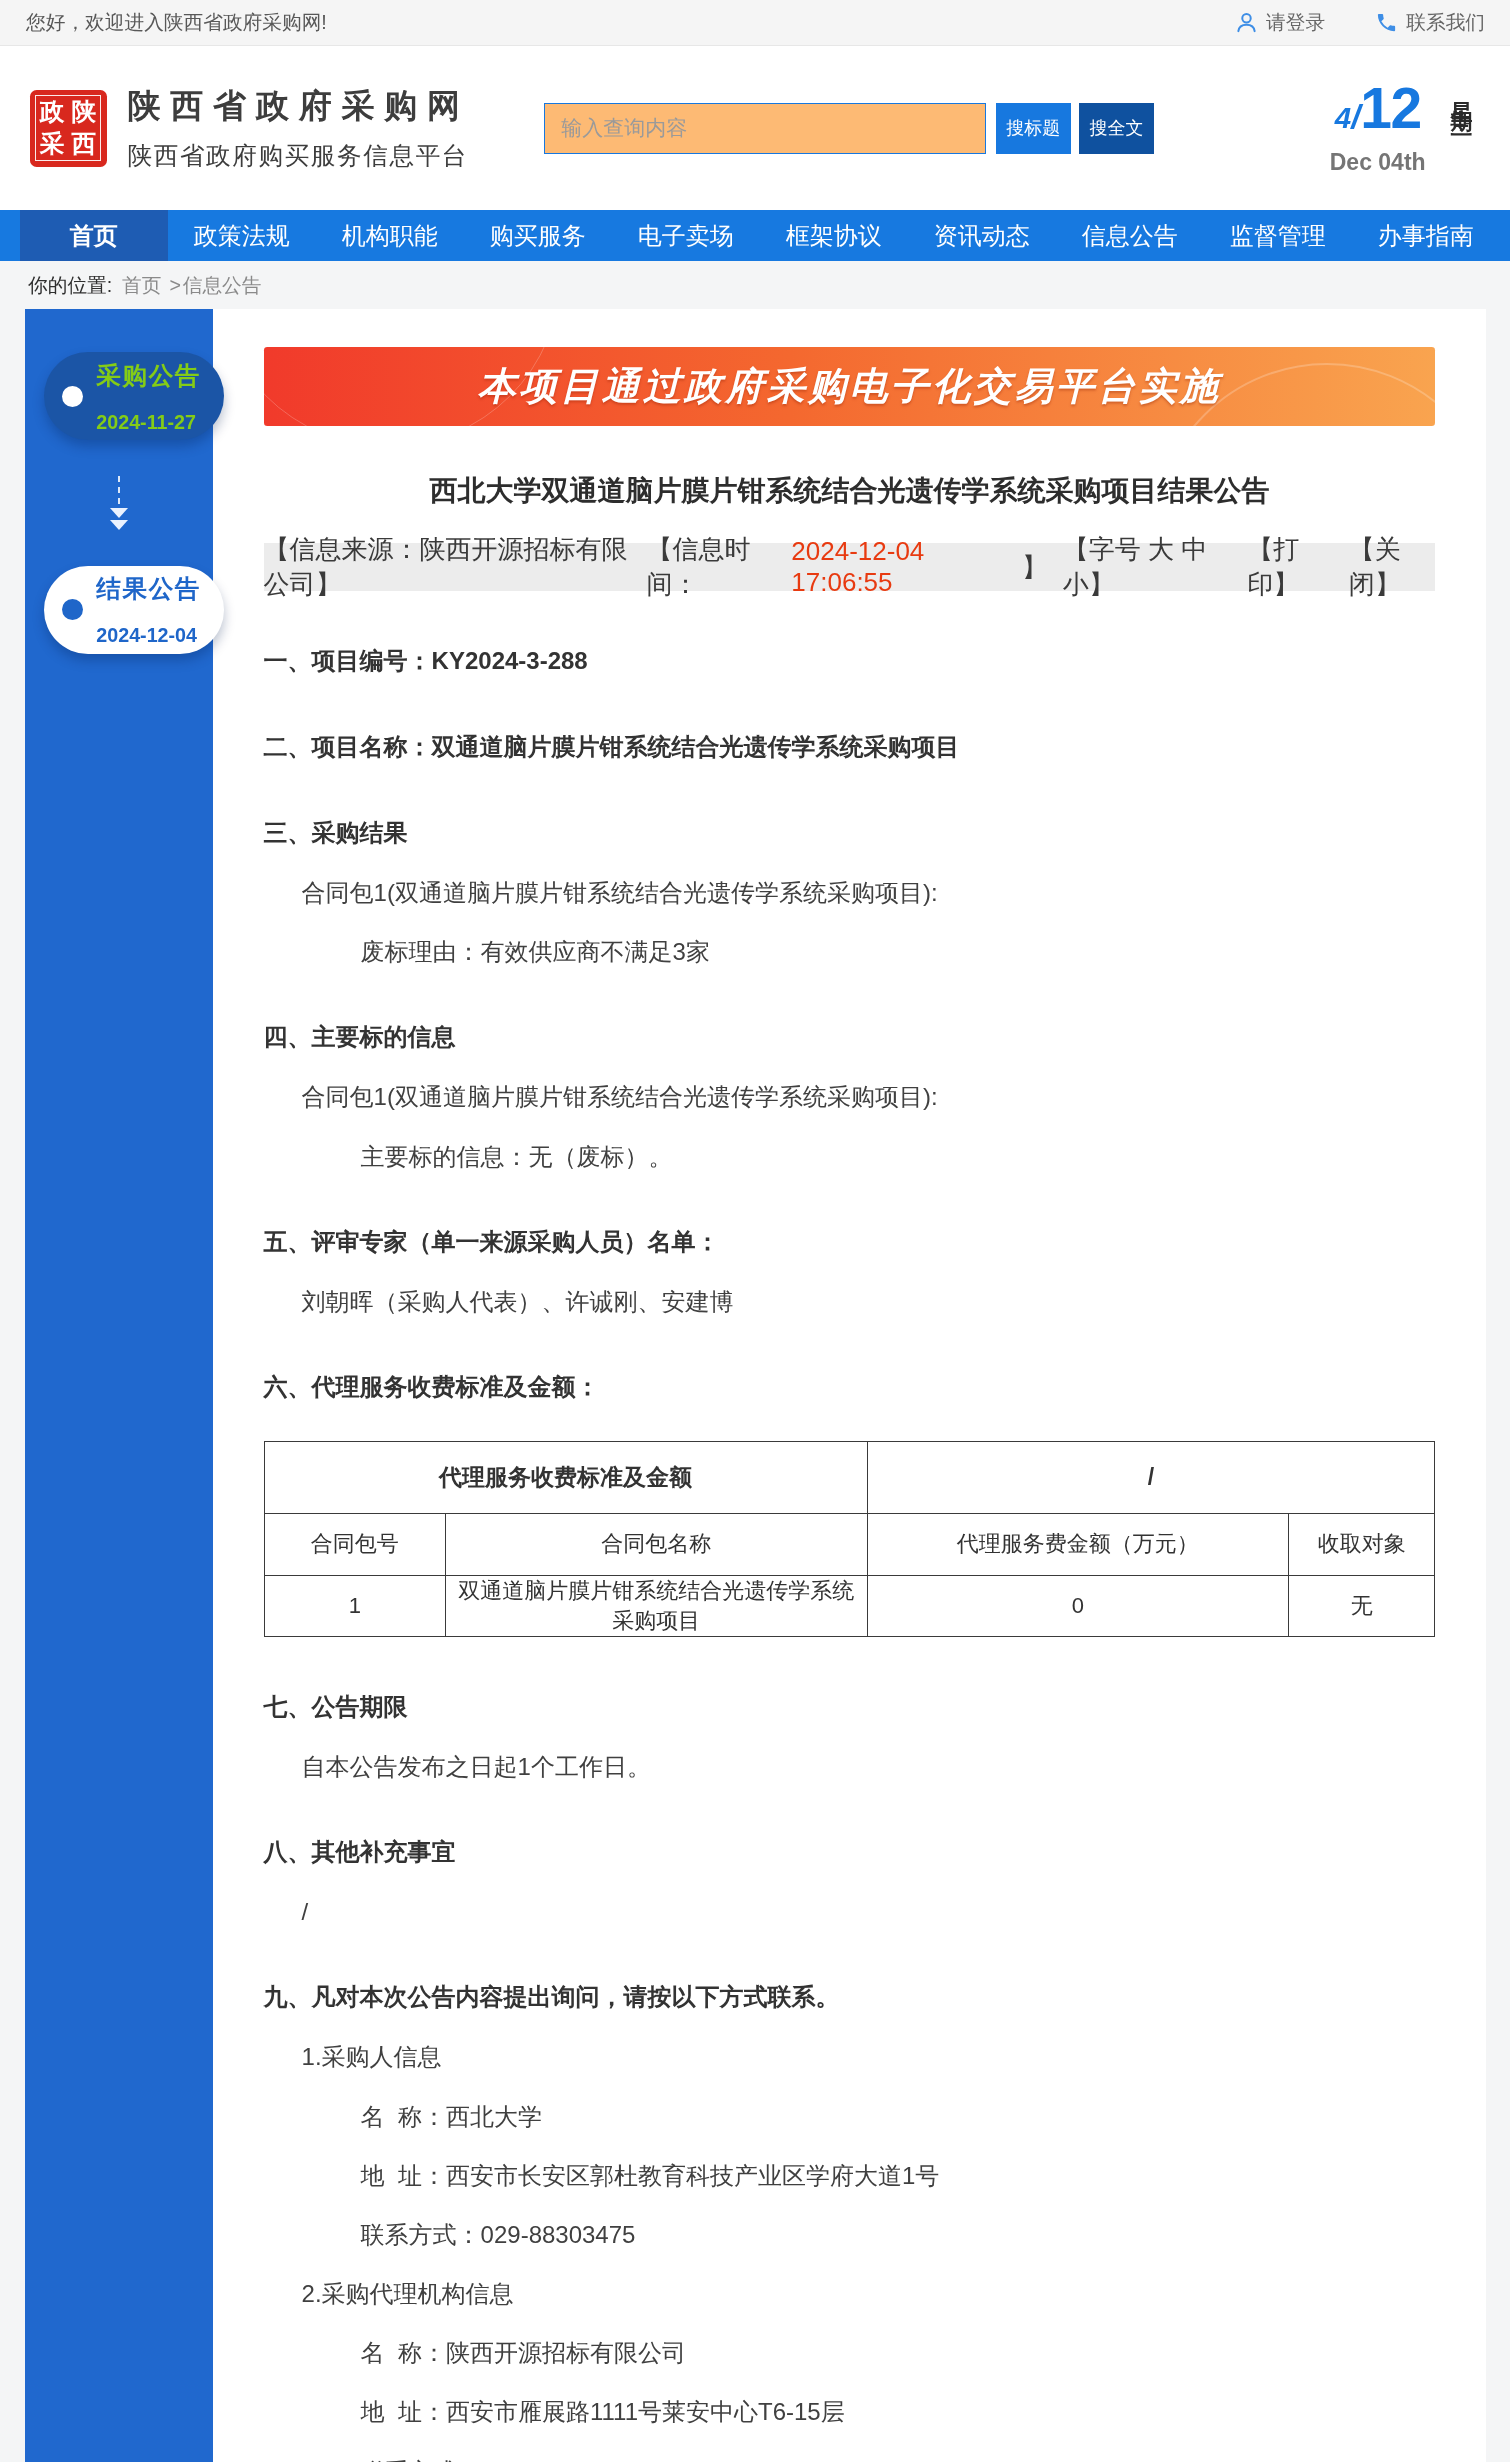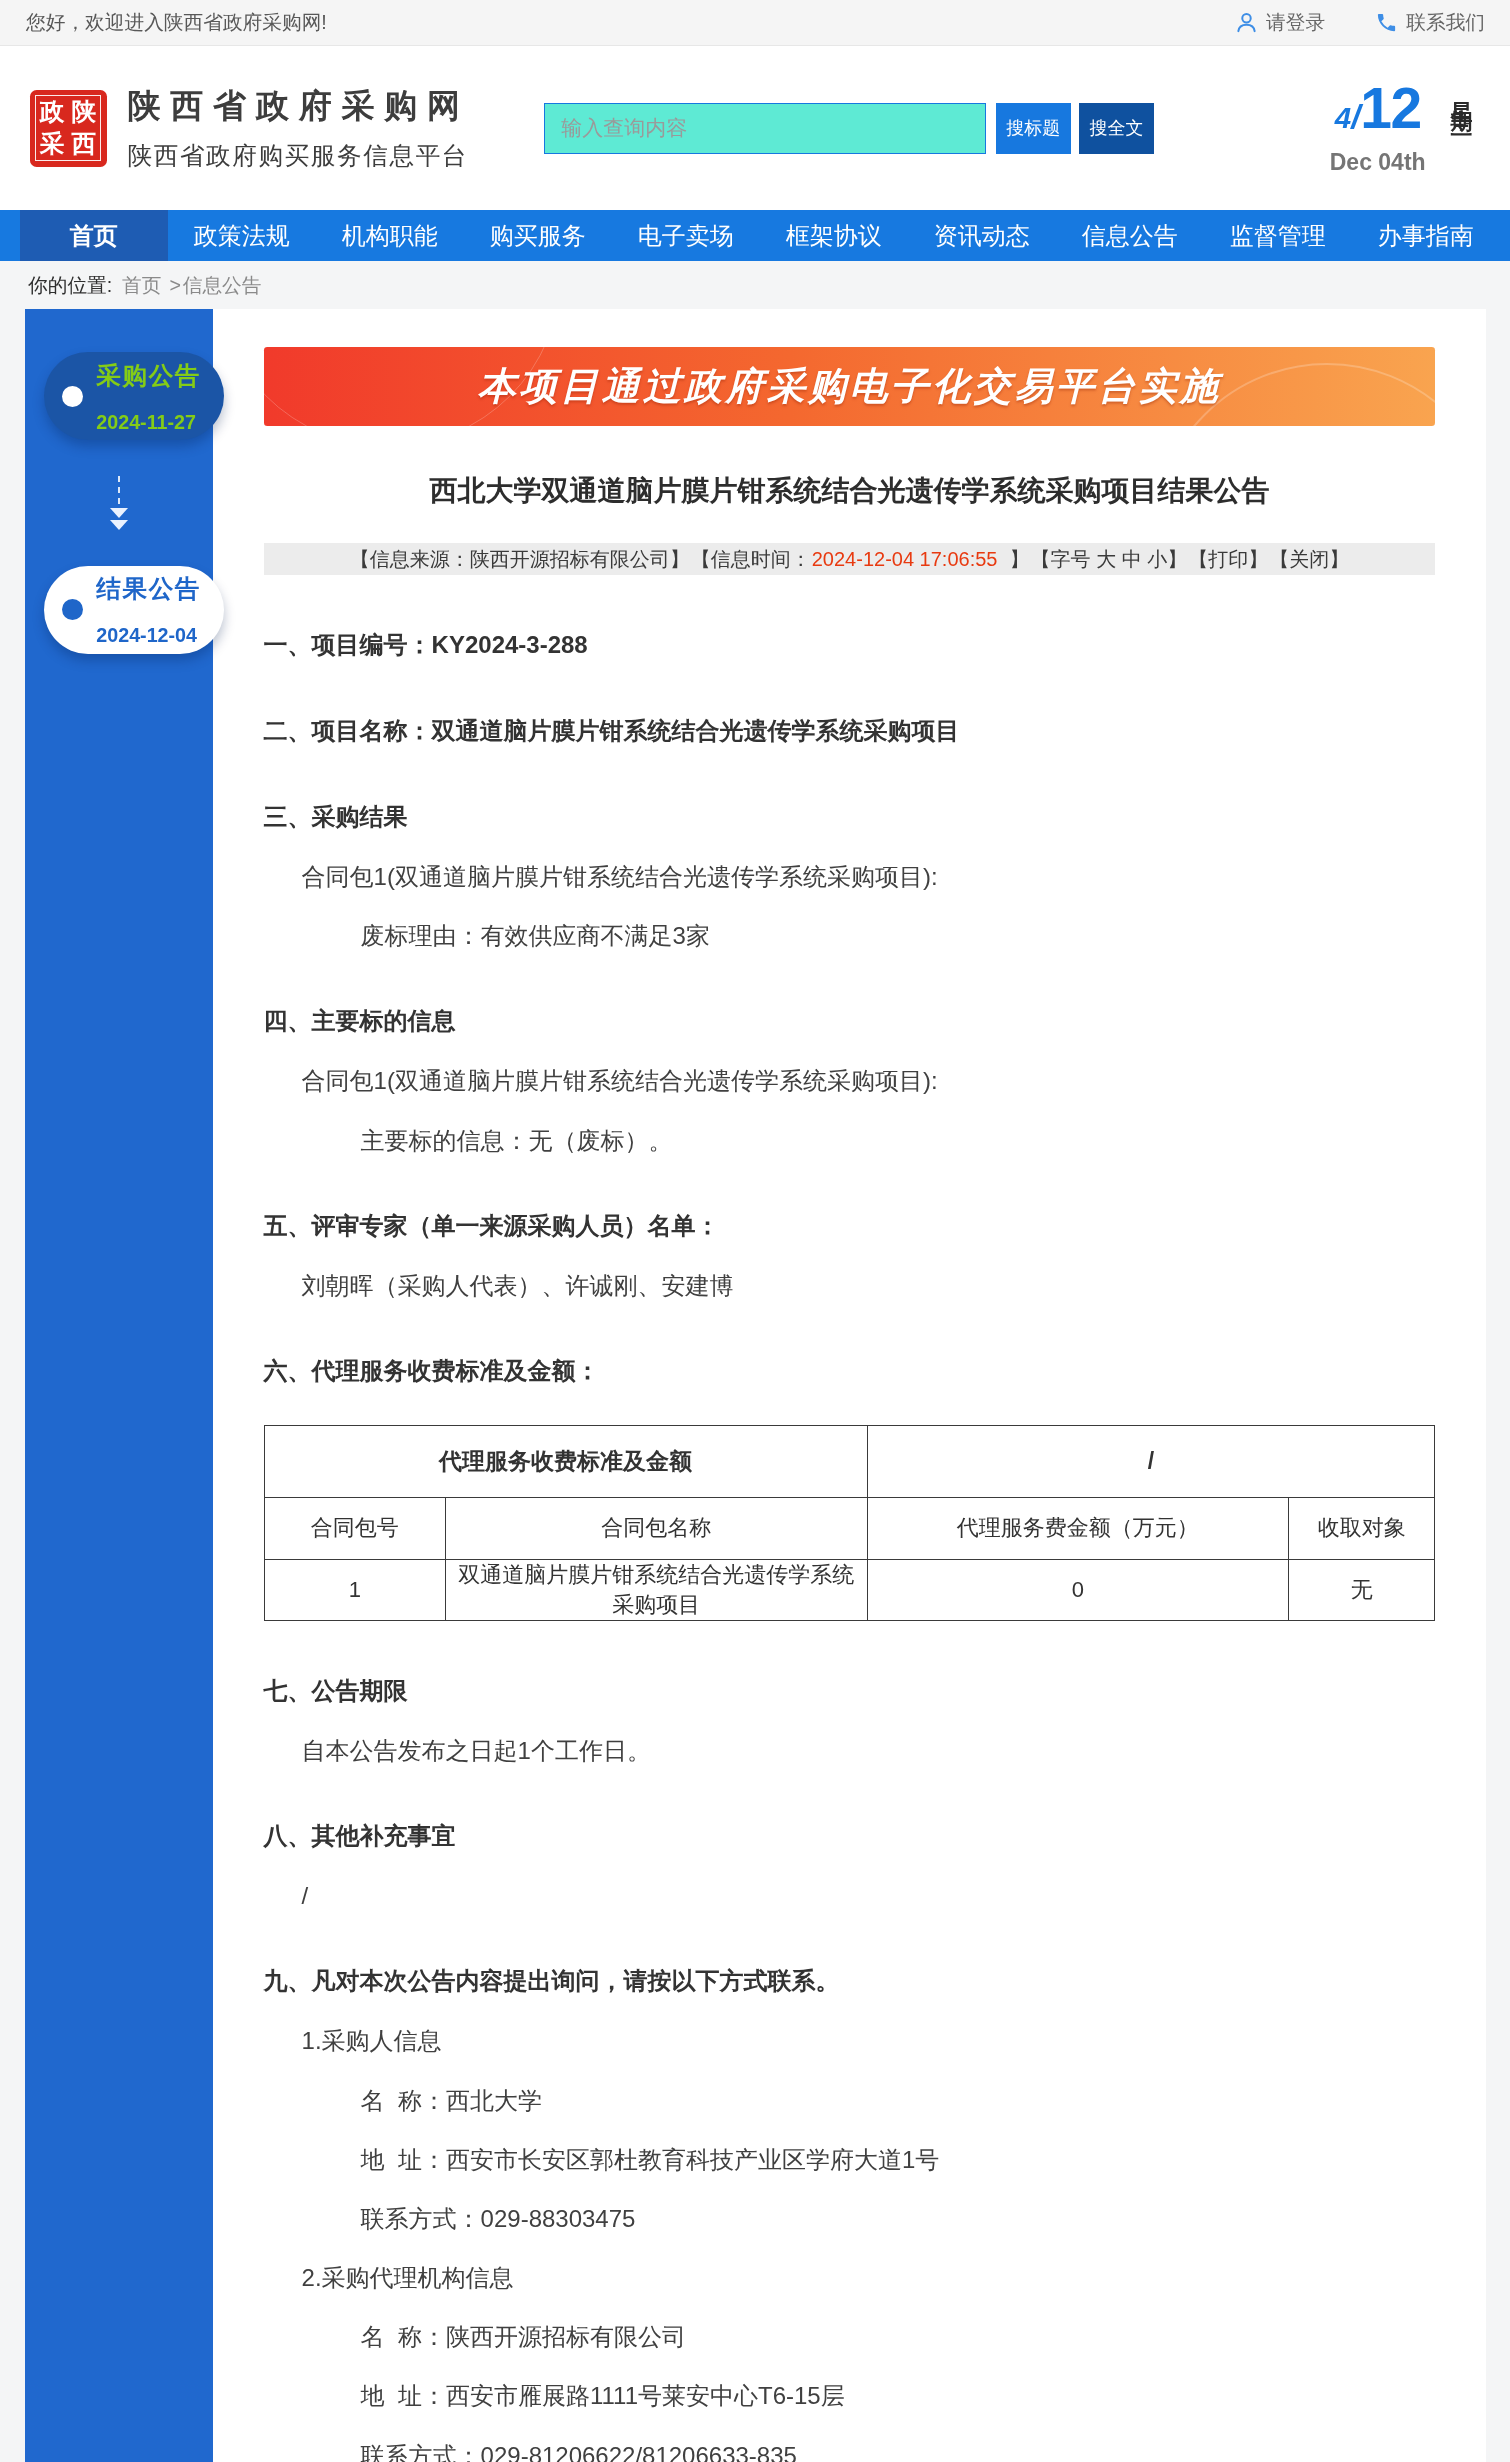--- a/index.html
+++ b/index.html
@@ -18,21 +18,21 @@
   .logo { width:77px; height:77px; background:#d8281e; border-radius:6.6px; padding:5.7px; flex:0 0 auto; }
   .logo-grid { width:100%; height:100%; border:1.6px solid rgba(255,255,255,.9); display:grid;
                grid-template-columns:1fr 1fr; }
   .logo-grid span { color:#fff; font-weight:bold; font-size:24.6px; display:flex; align-items:center;
                     justify-content:center; line-height:1; }
   .site-titles { margin-left:21px; }
   .site-title { font-size:33px; font-weight:bold; color:#3d3d3d; letter-spacing:9.8px; }
   .site-subtitle { font-size:24.6px; color:#3d3d3d; margin-top:9.8px; letter-spacing:1.6px; }
   .search { margin-left:74px; display:flex; align-items:center; }
   .search input { width:442px; height:51px; border:1.6px solid #1778df; font-size:21px; padding:0 16.4px;
-                  color:#333; outline:none; background:#5eead4; }
+                  color:#333; outline:none; background:#fdba74; }
   .search input::placeholder { color:#9a9a9a; }
   .btn-search { height:51px; width:75px; border:none; color:#fff; font-size:18px; cursor:pointer; }
   .btn-title { background:#1778df; margin-left:9.8px; }
   .btn-full  { background:#0f519f; margin-left:8.2px; }
   .datebox { margin-left:auto; display:flex; align-items:flex-start; padding-right:4.9px; }
   .date-main { text-align:center; }
   .date-line { color:#1778df; font-weight:bold; line-height:1; white-space:nowrap; }
   .date-month { font-size:29.5px; font-style:italic; }
   .date-slash { font-size:33px; font-style:italic; }
   .date-day { font-size:57px; letter-spacing:-1.6px; }
@@ -76,22 +76,22 @@
             background:linear-gradient(90deg,#f13a2b 0%,#f4682f 45%,#f9a44f 100%);
             display:flex; align-items:center; justify-content:center; }
   .banner:before, .banner:after { content:""; position:absolute; border-radius:50%;
             border:1.6px solid rgba(255,255,255,.22); width:344px; height:344px; }
   .banner:before { left:-49px; top:-246px; }
   .banner:after { right:-66px; top:16.4px; border-width:2.5px; }
   .banner .txt { color:#fff; font-size:38px; font-weight:bold; font-style:italic;
                  letter-spacing:3.3px; text-shadow:0 1.6px 2.5px rgba(140,30,0,.35); z-index:1; }
 
   .art-title { margin-top:46px; text-align:center; font-size:28px; font-weight:bold; color:#2d2d2d; }
-  .meta { margin-top:33px; height:32px; background:#ececec; display:flex; align-items:center;
-          justify-content:center; font-size:20px; color:#3a3a3a; gap:1px; }
+  .meta { margin-top:33px; height:48px; background:#ececec; display:flex; align-items:center;
+          justify-content:center; font-size:26px; color:#3a3a3a; gap:15px; }
   .meta .red { color:#e83a10; }
   .meta .mlink { cursor:pointer; }
 
   .sec { margin-top:54px; }
   .sec h3 { font-size:24px; font-weight:bold; color:#333; }
   .sec p { font-size:24px; color:#404040; margin-top:28px; line-height:1.3; }
   .ind1 { padding-left:38px; }
   .ind2 { padding-left:97px; }
 
   table.fee { margin-top:38px; width:100%; border-collapse:collapse; }

